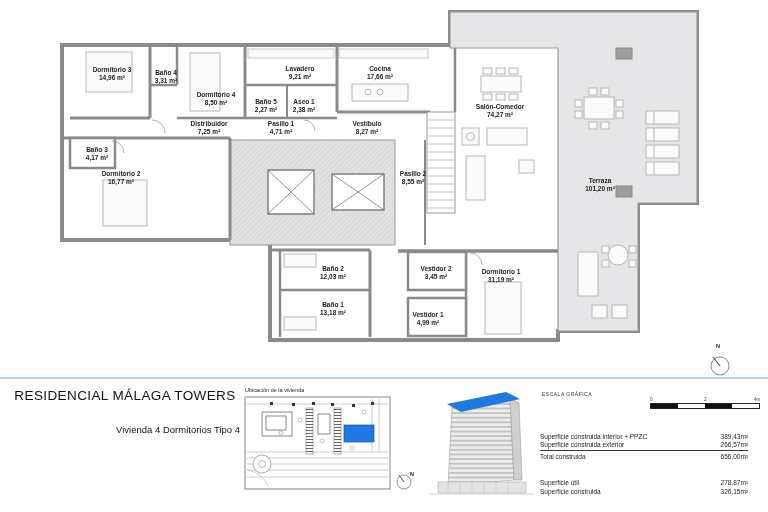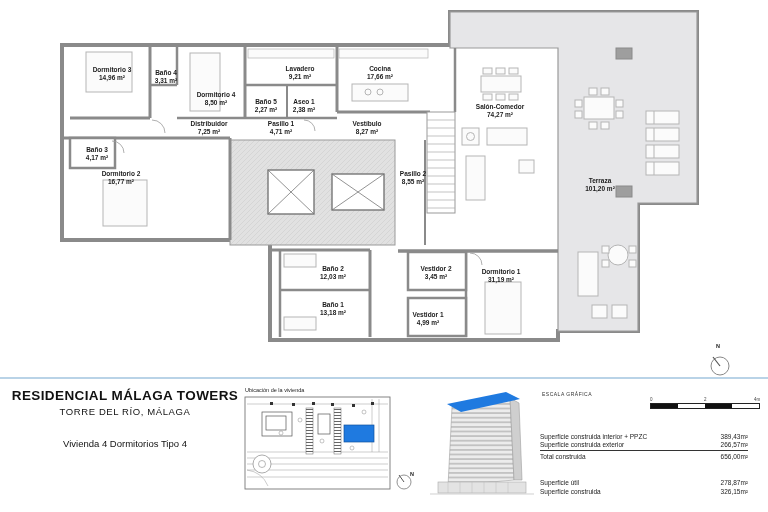--- a/index.html
+++ b/index.html
@@ -4,23 +4,23 @@
 <style>
   html,body{margin:0;padding:0;background:#fff;}
   #stage{position:relative;width:768px;height:512px;background:#fff;overflow:hidden;
          font-family:"Liberation Sans",sans-serif;}
   svg{position:absolute;left:0;top:0;}
   .room-label{position:absolute;transform:translateX(-50%);text-align:center;
     font:bold 6.5px/1.18 "Liberation Sans",sans-serif;color:#1b1b1b;white-space:nowrap;}
   .room-label .area{display:block;font-weight:bold;}
   #divider{position:absolute;left:0;top:377px;width:768px;height:2px;background:#b9d3e7;}
   #project-block{position:absolute;left:10px;top:388px;width:230px;text-align:center;color:#111;}
-  #project-title{font-size:13.5px;font-weight:bold;letter-spacing:.4px;}
+  #project-title{font-size:13.5px;font-weight:normal;letter-spacing:.4px;}
   #project-subtitle{font-size:9.5px;margin-top:3px;letter-spacing:.6px;}
-  #unit-lines{margin-top:21px;font-size:9.5px;line-height:1.35;}
+  #unit-lines{margin-top:21px;font-size:9.5px;line-height:1.35;text-align:right;}
   #map-title{position:absolute;left:245px;top:387px;font-size:5.5px;color:#222;}
   .north-label{position:absolute;font:bold 5.5px "Liberation Sans",sans-serif;color:#222;}
   #scale-title{position:absolute;left:542px;top:391px;font-size:5px;letter-spacing:.5px;color:#333;}
   #scale-bar{position:absolute;left:650px;top:397px;width:112px;}
   #scale-ticks{position:relative;height:6px;font-size:4.5px;color:#444;}
   #scale-ticks span{position:absolute;top:0;}
   #tick-0{left:0;} #tick-1{left:54px;} #tick-2{left:104px;}
   #scale-segments{display:flex;height:3.5px;border:0.6px solid #222;width:108px;}
   #scale-segments i{display:block;height:100%;width:27px;}
   .seg-b{background:#111;} .seg-w{background:#fff;}
@@ -243,21 +243,20 @@
 <div class="room-label" style="left:428px;top:311px;"><span>Vestidor 1</span><span class="area">4,99 m²</span></div>
 <div class="room-label" style="left:501px;top:268px;"><span>Dormitorio 1</span><span class="area">31,19 m²</span></div>
 
 <div class="north-label" style="left:716px;top:343px;">N</div>
 <div class="north-label" style="left:410px;top:471px;">N</div>
 
 <div id="divider"></div>
 
 <div id="project-block">
   <div id="project-title">RESIDENCIAL MÁLAGA TOWERS</div>
-  <div id="project-subtitle">TORRE DEL RÍO, MÁLAGA</div>
   <div id="unit-lines">
     <div>Vivienda 4 Dormitorios Tipo 4</div>
   </div>
 </div>
 
 <div id="map-title">Ubicación de la vivienda</div>
 
 <div id="scale-title">ESCALA GRÁFICA</div>
 <div id="scale-bar">
   <div id="scale-ticks">

